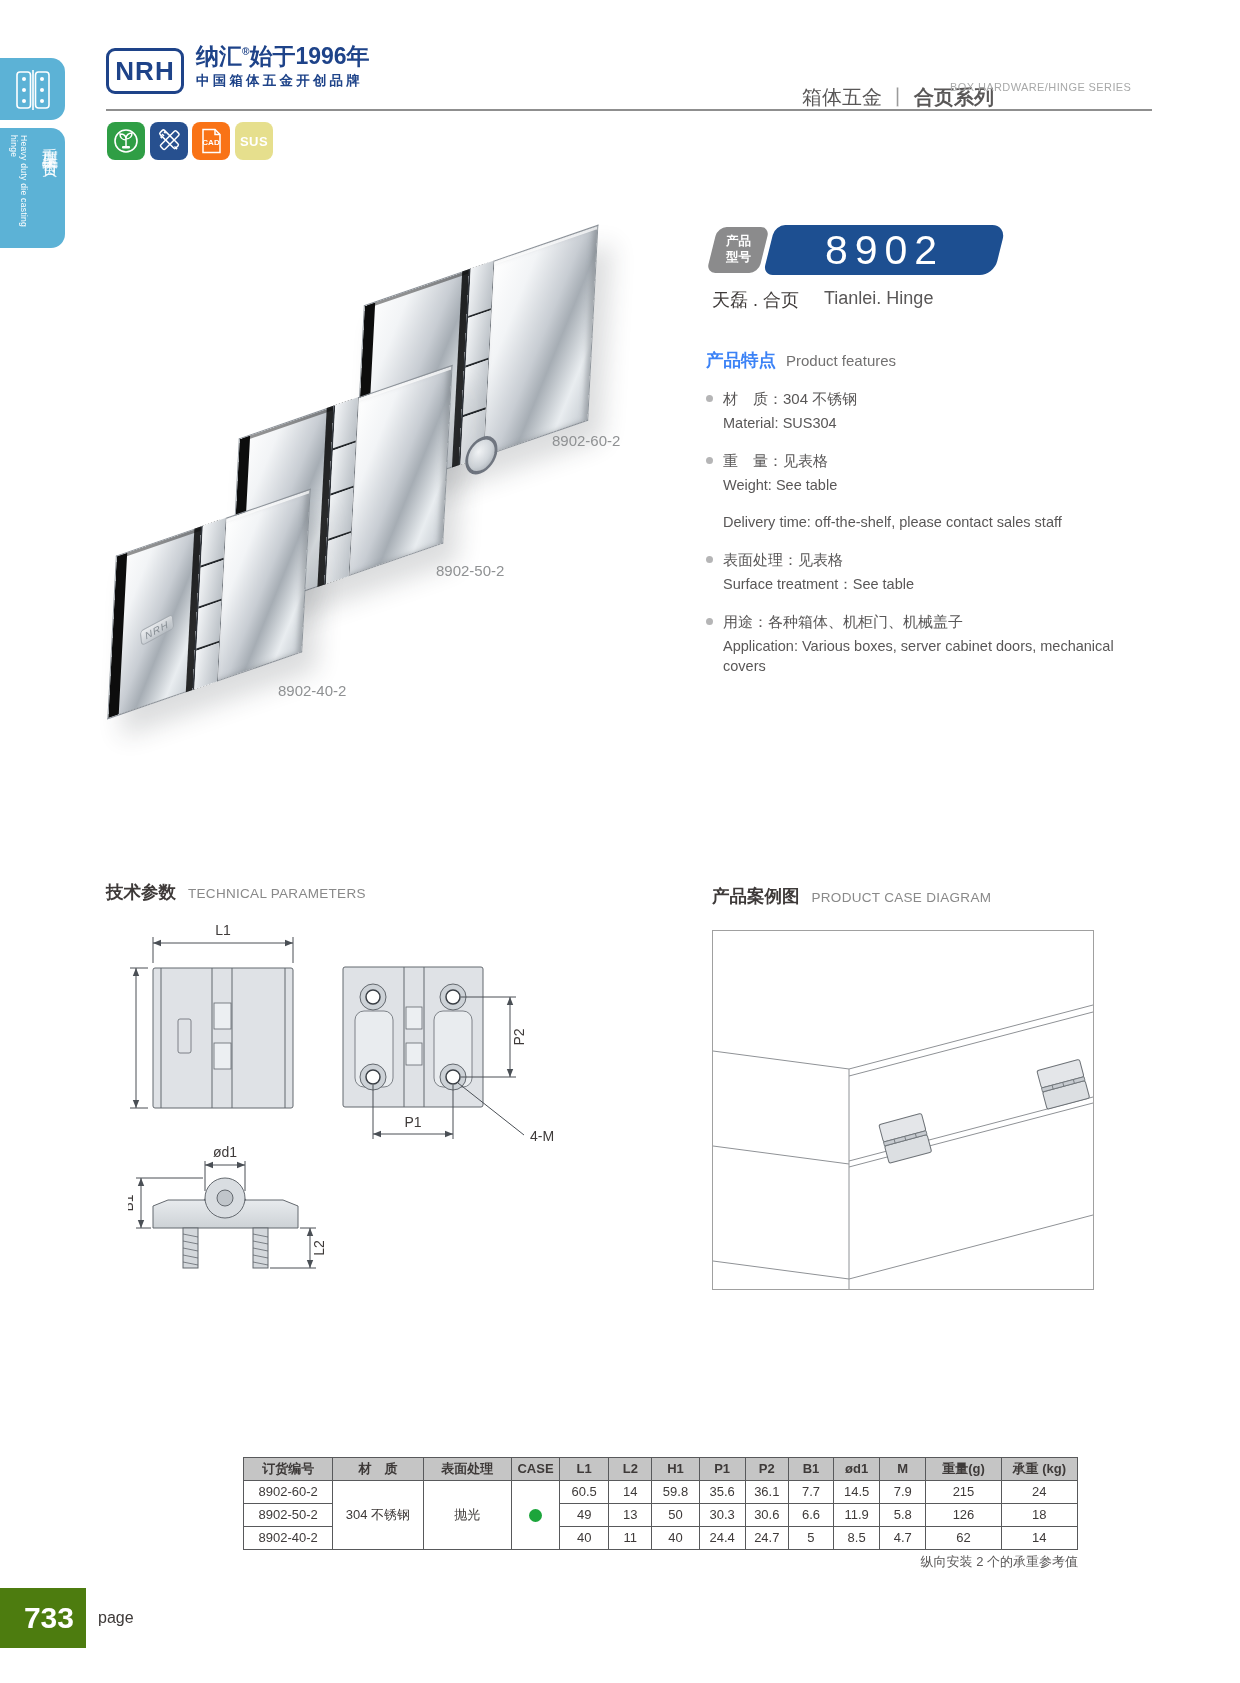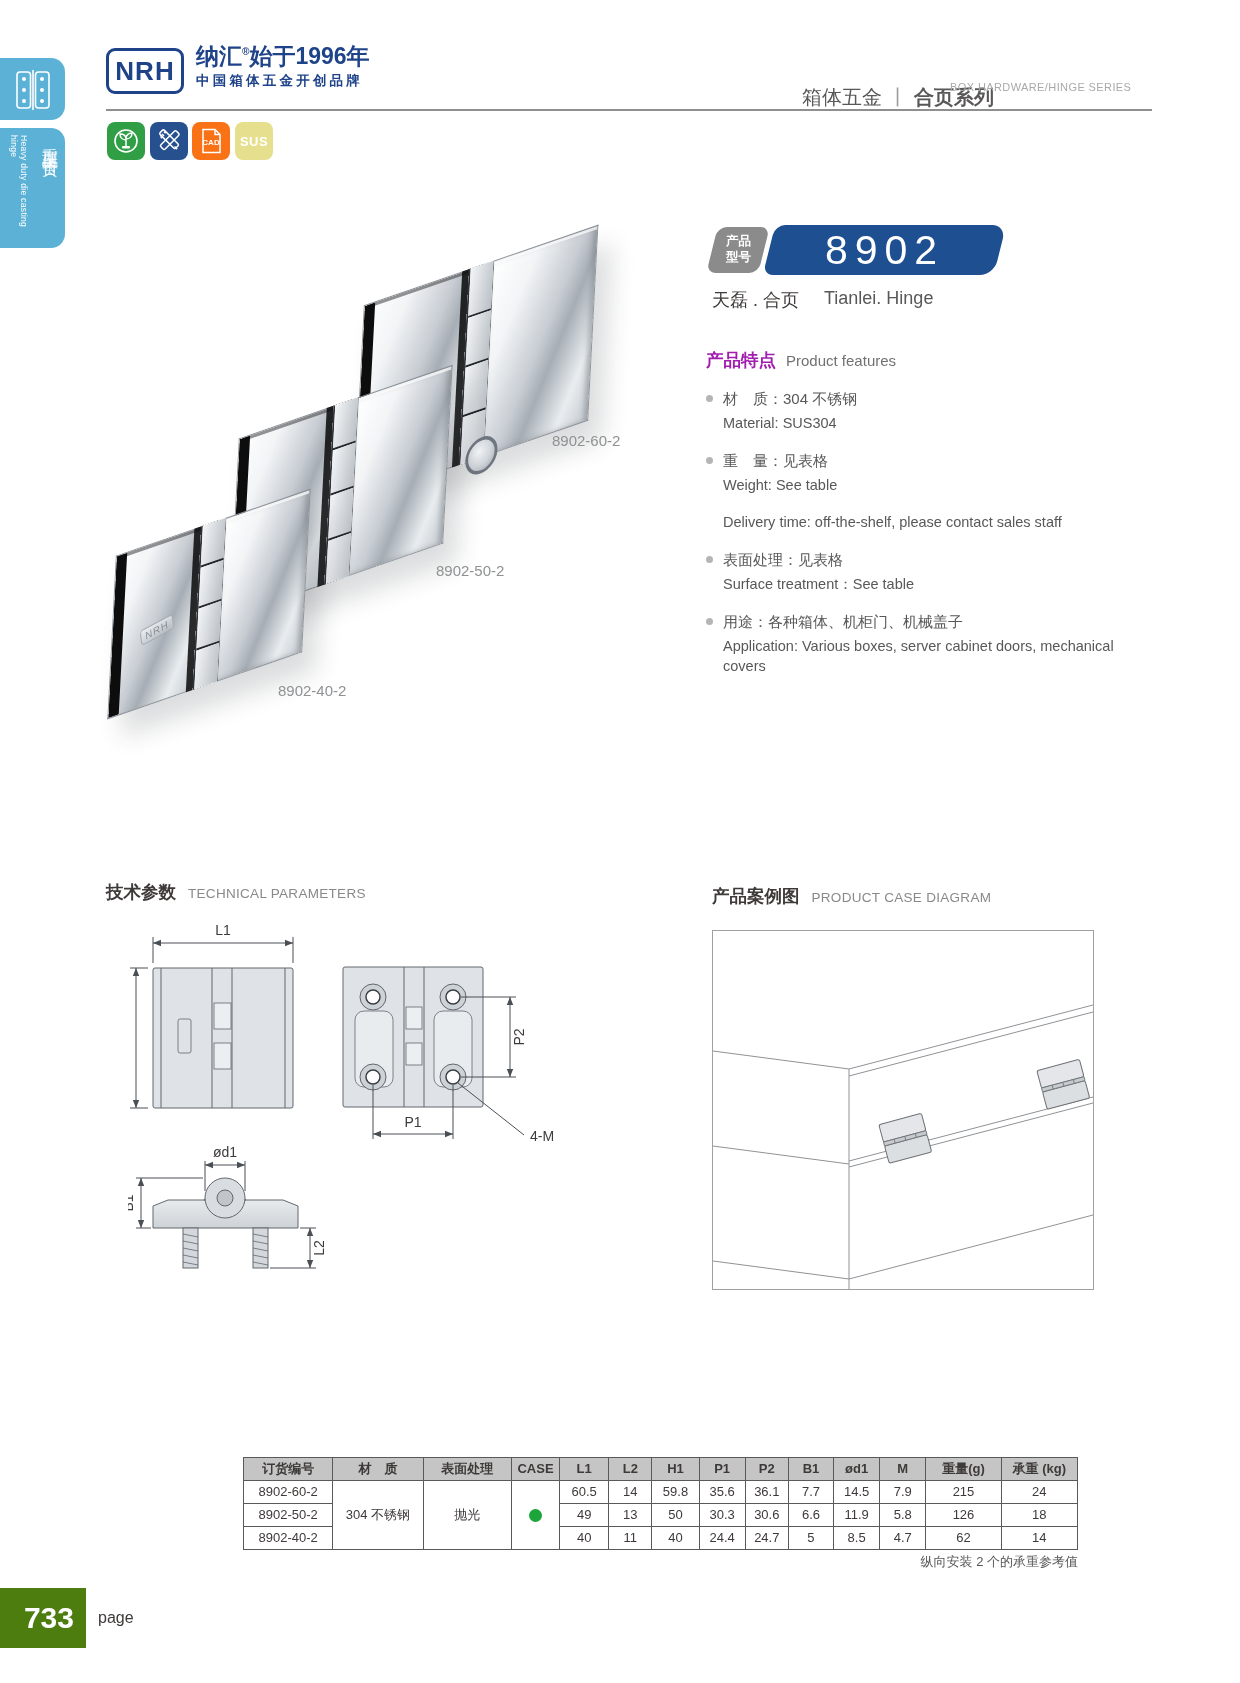--- a/index.html
+++ b/index.html
@@ -67,21 +67,21 @@
   #hinge-50{left:228px;top:408px;width:226px;height:166px;}
   #hinge-40{left:106px;top:528px;width:206px;height:152px;}
   .photo-label{position:absolute;font-size:15px;color:#8f9193;}
   #lbl-60{left:552px;top:432px;}
   #lbl-50{left:436px;top:562px;}
   #lbl-40{left:278px;top:682px;}
 
   
   .features{position:absolute;left:706px;top:348px;width:432px;}
   .feat-title{display:flex;align-items:baseline;margin-bottom:16px;}
-  .feat-title .zh{font-size:17.5px;font-weight:bold;color:#a21caf;}
+  .feat-title .zh{font-size:17.5px;font-weight:bold;color:#3b82f6;}
   .feat-title .en{font-size:15px;color:#727171;margin-left:10px;}
   .feat-item{margin-bottom:17px;}
   .fi-zh{position:relative;padding-left:17px;font-size:15px;color:#595757;line-height:21px;}
   .fi-zh .dot{position:absolute;left:0;top:7px;width:7px;height:7px;border-radius:50%;background:#b5b5b6;}
   .fi-en{padding-left:17px;font-size:14.5px;color:#595757;line-height:20px;margin-top:4px;}
 
   
   .sec-title{position:absolute;display:flex;align-items:baseline;}
   .sec-title .zh{font-size:17.5px;font-weight:bold;color:#3e3a39;}
   .sec-title .en{font-size:13.5px;color:#898989;margin-left:12px;letter-spacing:0.3px;}

